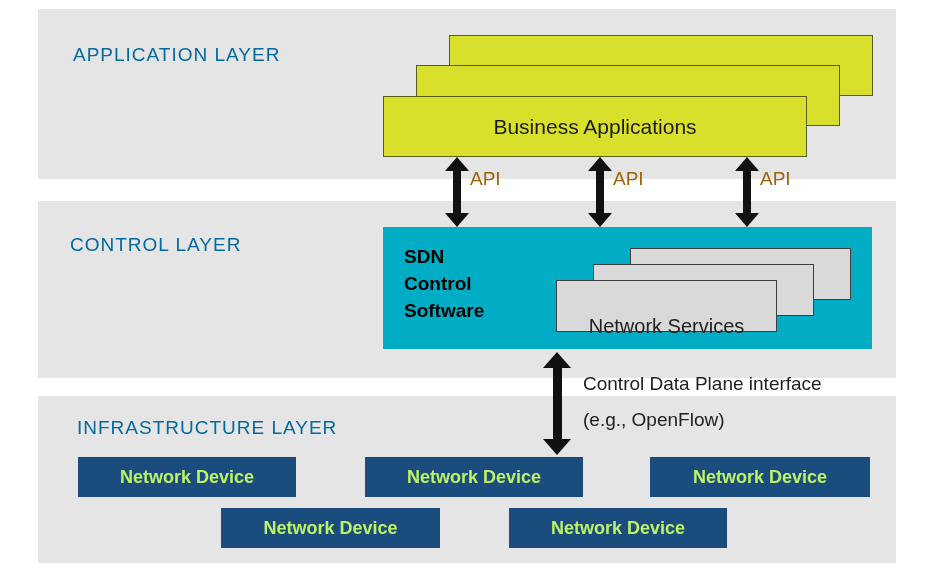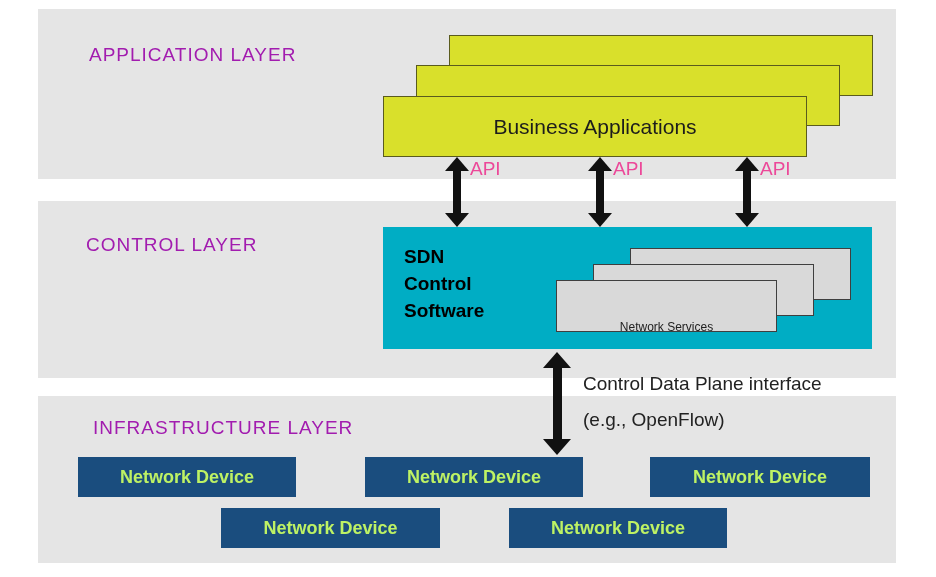--- a/index.html
+++ b/index.html
@@ -6,23 +6,22 @@
   .page{
     position:relative;width:936px;height:577px;background:#ffffff;overflow:hidden;
     font-family:"Liberation Sans", sans-serif;
   }
   
   .band{position:absolute;left:38px;width:858px;background:#e5e5e5;}
   .band-app{top:9px;height:170px;}
   .band-control{top:201px;height:177px;}
   .band-infra{top:396px;height:167px;}
   .layer-label{
-    position:absolute;font-size:19px;letter-spacing:1px;color:#a21caf;
+    position:absolute;font-size:19px;letter-spacing:1px;color:#0369a1;
     white-space:nowrap;
-    margin-left:16px;
   }
   .label-app{left:73px;top:44px;}
   .label-control{left:70px;top:234px;}
   .label-infra{left:77px;top:417px;}
 
   
   .ybox{
     position:absolute;width:424px;height:61px;background:#d9e02b;
     border:1px solid #5a5b1e;box-sizing:border-box;
   }
@@ -40,21 +39,21 @@
     line-height:27px;white-space:pre-line;
   }
   
   .gbox{
     position:absolute;width:221px;height:52px;background:#d9d9d9;
     border:1px solid #3f3f3f;box-sizing:border-box;
   }
   .gbox-back{left:630px;top:248px;}
   .gbox-mid{left:593px;top:264px;}
   .gbox-front{left:556px;top:280px;display:flex;align-items:center;justify-content:center;}
-  .gbox-front .gtext{font-size:12px;color:#222222;margin-top:41px;}
+  .gbox-front .gtext{font-size:20px;color:#222222;margin-top:41px;}
 
   
   .ndbox{
     position:absolute;height:40px;background:#1a4d7e;
     display:flex;align-items:center;justify-content:center;
   }
   .ndbox span{color:#bef264;font-size:18px;font-weight:bold;white-space:nowrap;}
   .nd1{left:78px;top:457px;width:218px;}
   .nd2{left:365px;top:457px;width:218px;}
   .nd3{left:650px;top:457px;width:220px;}
@@ -69,21 +68,21 @@
   .arrow-api1{left:445px;top:157px;height:70px;}
   .arrow-api2{left:588px;top:157px;height:70px;}
   .arrow-api3{left:735px;top:157px;height:70px;}
   .varrow.big{width:28px;}
   .varrow.big .head-up{border-left-width:14px;border-right-width:14px;border-bottom-width:16px;}
   .varrow.big .head-down{border-left-width:14px;border-right-width:14px;border-top-width:16px;}
   .varrow.big .shaft{width:9px;}
   .arrow-cdp{left:543px;top:352px;height:103px;}
 
   .api-label{
-    position:absolute;top:158px;font-size:19px;color:#ec4899;white-space:nowrap;
+    position:absolute;top:168px;font-size:19px;color:#a16207;white-space:nowrap;
   }
   .api1{left:470px;} .api2{left:613px;} .api3{left:760px;}
   .cdp-label{
     position:absolute;left:583px;top:366px;font-size:19px;color:#222222;
     line-height:36px;white-space:pre-line;
   }
 </style>
 </head>
 <body>
 

